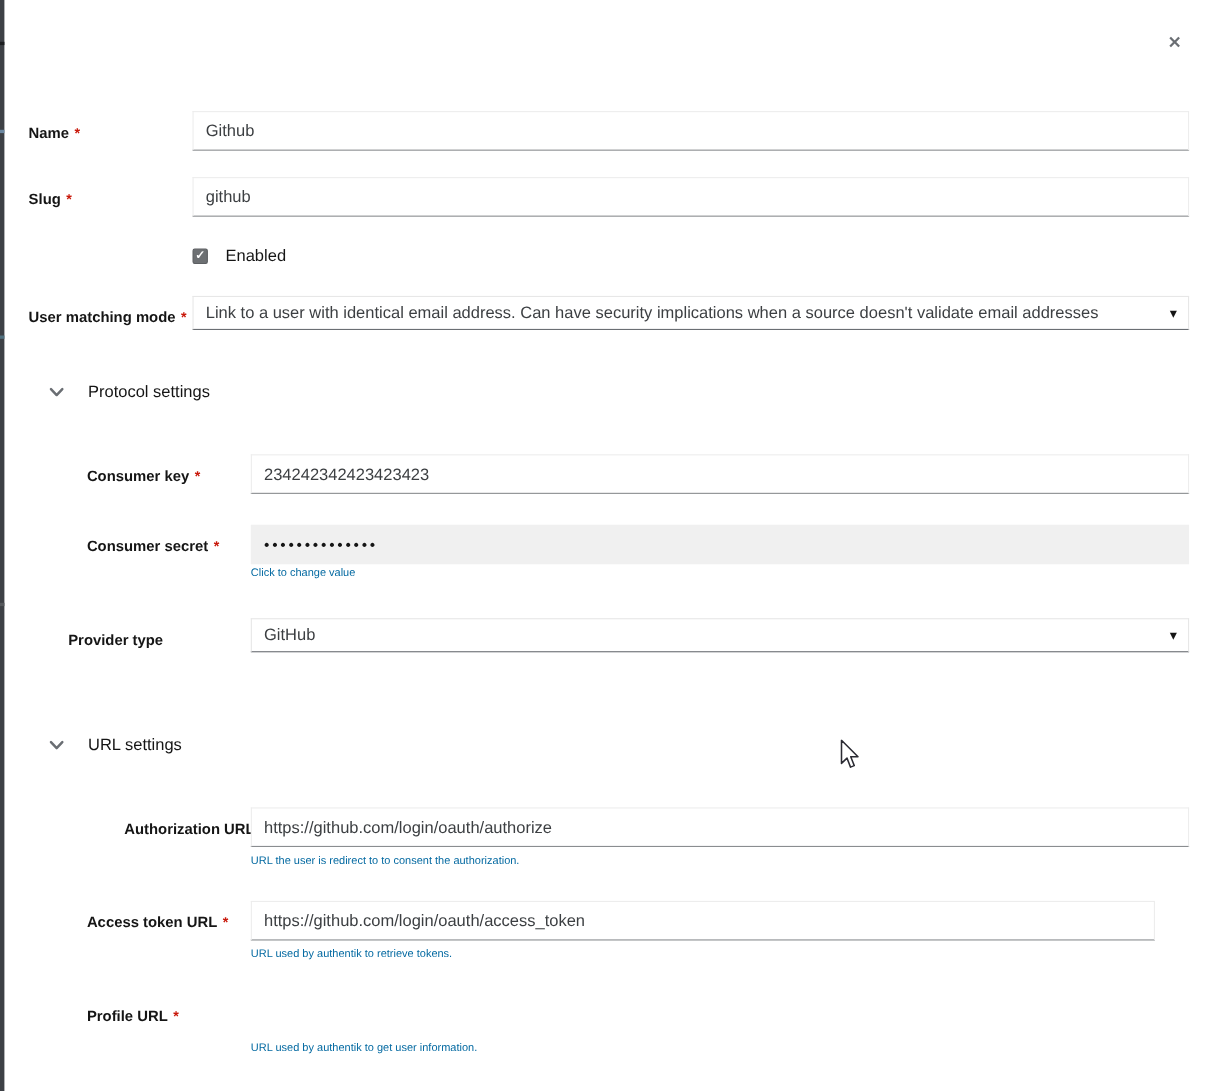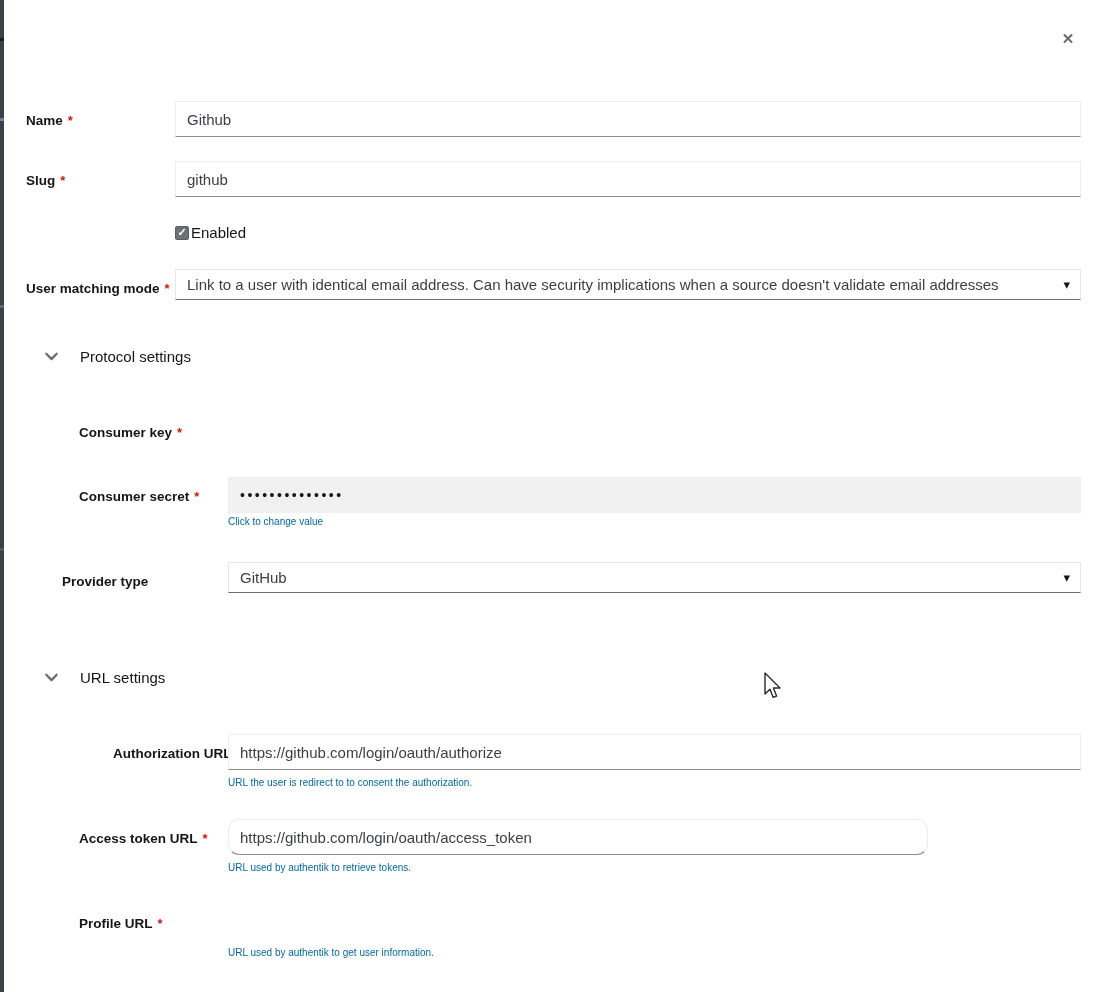--- a/index.html
+++ b/index.html
@@ -54,21 +54,21 @@
   }
   .select-caret { font-size:13px; color:#151515; margin-left:10px; }
 
   .checkbox-row { position:absolute; display:flex; align-items:center; }
   .checkbox {
     width:14px; height:14px; background:#6d7073; border:1px solid #5c5f62;
     border-radius:2px; display:flex; align-items:center; justify-content:center;
     cursor:pointer;
   }
   .checkbox .check { color:#ffffff; font-size:11px; line-height:11px; font-weight:700; }
-  .checkbox-label { font-size:15px; color:#151515; margin-left:2px; }
+  .checkbox-label { font-size:15px; color:#151515; margin-left:16px; }
 
   .section-header { position:absolute; display:flex; align-items:center; cursor:pointer; }
   .section-chevron { display:inline-flex; width:15px; height:15px; }
   .section-title { font-size:15px; color:#151515; margin-left:21px; }
 
   .masked-block {
     position:absolute; height:36px; background:#f0f0f0; border:none;
     display:flex; align-items:center; padding:0 12px;
     font-size:14px; color:#151515; letter-spacing:2.5px; cursor:pointer;
   }
@@ -112,20 +112,21 @@
   <div class="section-header" style="left:44px; top:348px;justify-content:center;">
     <span class="section-chevron">
       <svg width="15" height="15" viewBox="0 0 16 16">
           <path d="M2.5 5 L8 10.8 L13.5 5" fill="none" stroke="#6a6e73" stroke-width="2.4" stroke-linecap="round" stroke-linejoin="round"></path>
         </svg>
     </span>
     <span class="section-title">Protocol settings</span>
   </div>
 
   <label class="field-label" style="left:79px; top:425px;"><span>Consumer key</span><span class="req">*</span></label>
+  <input class="text-input" style="left: 228px; top: 413px; width: 853px;" type="text" value="234242342423423423">
 
   <label class="field-label" style="left:79px; top:489px;"><span>Consumer secret</span><span class="req">*</span></label>
   <div class="masked-block" style="left:228px; top:477px; width:853px;">
     <span>••••••••••••••</span>
   </div>
   <div class="help-text" style="left:228px; top:516px;">Click to change value</div>
 
   <label class="field-label" style="left:62px; top:574px;"><span>Provider type</span></label>
   <div class="select-box" style="left:228px; top:562px; width:853px;">
     <span class="select-text">GitHub</span>
@@ -139,21 +140,21 @@
         </svg>
     </span>
     <span class="section-title">URL settings</span>
   </div>
 
   <label class="field-label" style="left:89px; top:746px;margin-left:24px;"><span>Authorization URL</span><span class="req">*</span></label>
   <input class="text-input" style="left: 228px; top: 734px; width: 853px;" type="text" value="https://github.com/login/oauth/authorize">
   <div class="help-text" style="left:228px; top:777px;">URL the user is redirect to to consent the authorization.</div>
 
   <label class="field-label" style="left:79px; top:831px;"><span>Access token URL</span><span class="req">*</span></label>
-  <input class="text-input" style="left: 228px; top: 819px; width: 700px; border-radius: 11px;" type="text" value="https://github.com/login/oauth/access_token">
+  <input class="text-input" style="left: 228px; top: 819px; width: 822px;" type="text" value="https://github.com/login/oauth/access_token">
   <div class="help-text" style="left:228px; top:862px;">URL used by authentik to retrieve tokens.</div>
 
   <label class="field-label" style="left:79px; top:916px;"><span>Profile URL</span><span class="req">*</span></label>
   <div class="help-text" style="left:228px; top:947px;">URL used by authentik to get user information.</div>
 
   <svg class="cursor" viewBox="0 0 22 30">
     <path d="M3 1 L3 22 L8 17.2 L11.2 25.4 L14.6 24 L11.4 16 L18 16 Z" fill="#ffffff" stroke="#2b2b33" stroke-width="1.4" stroke-linejoin="round"></path>
   </svg>
 
 </div>

